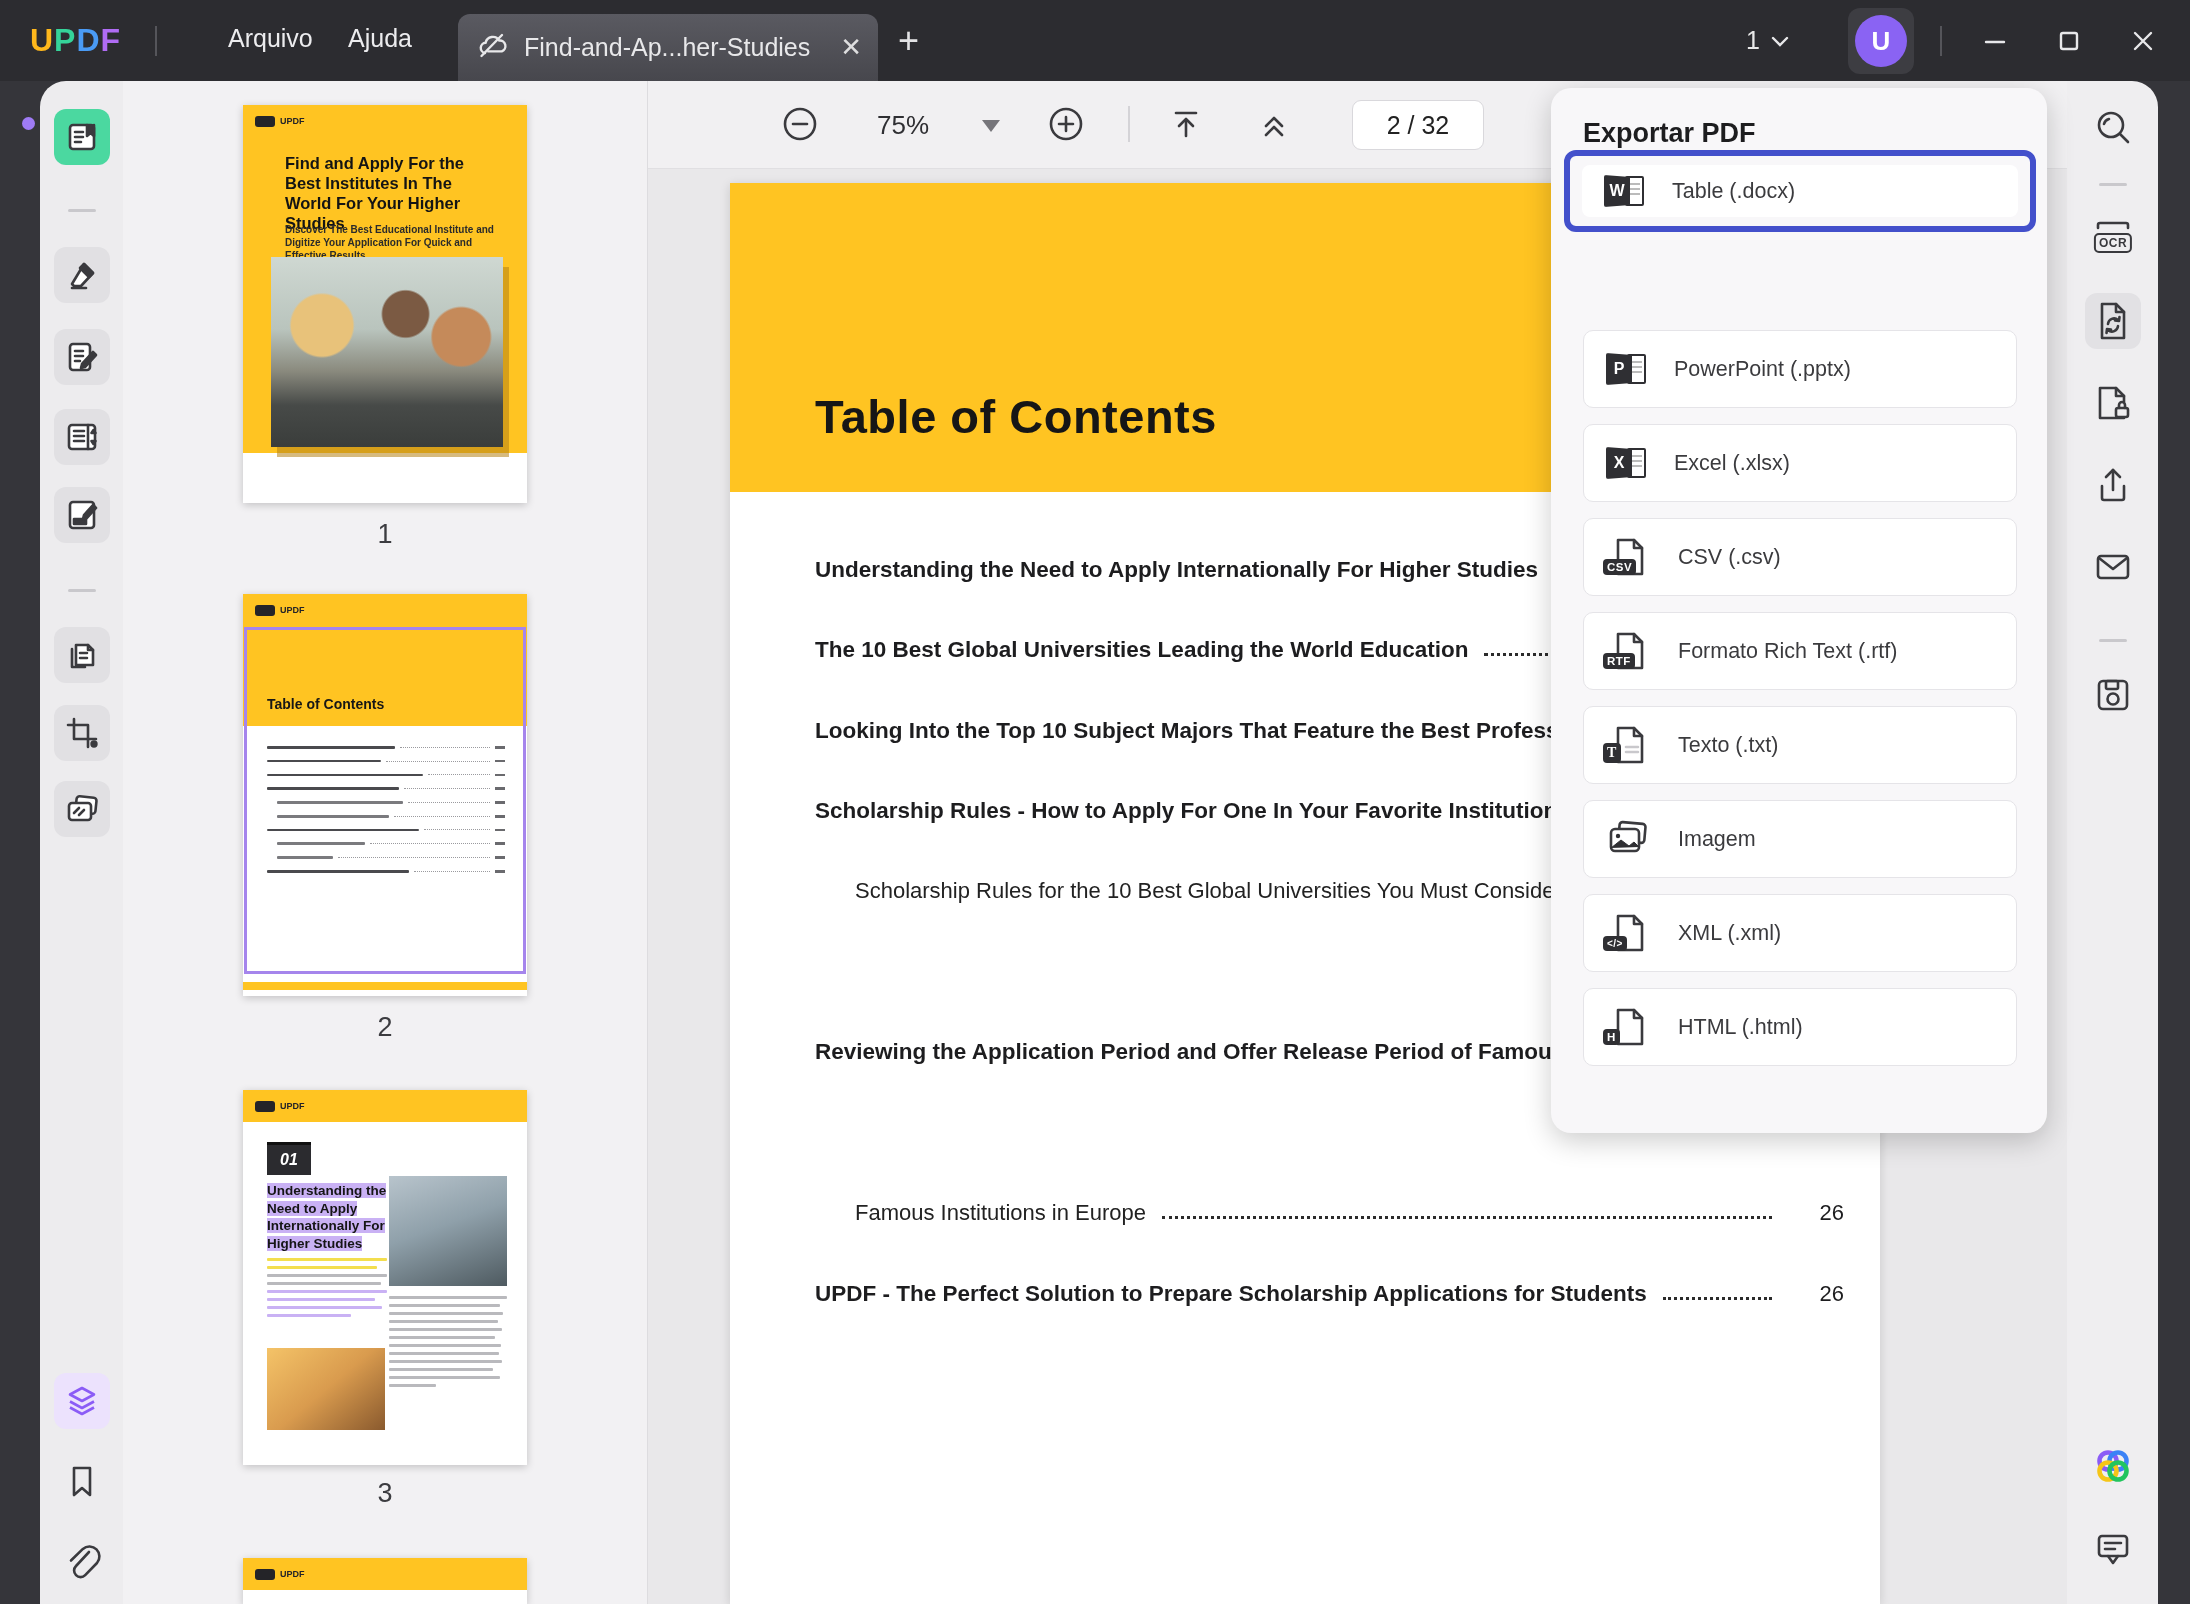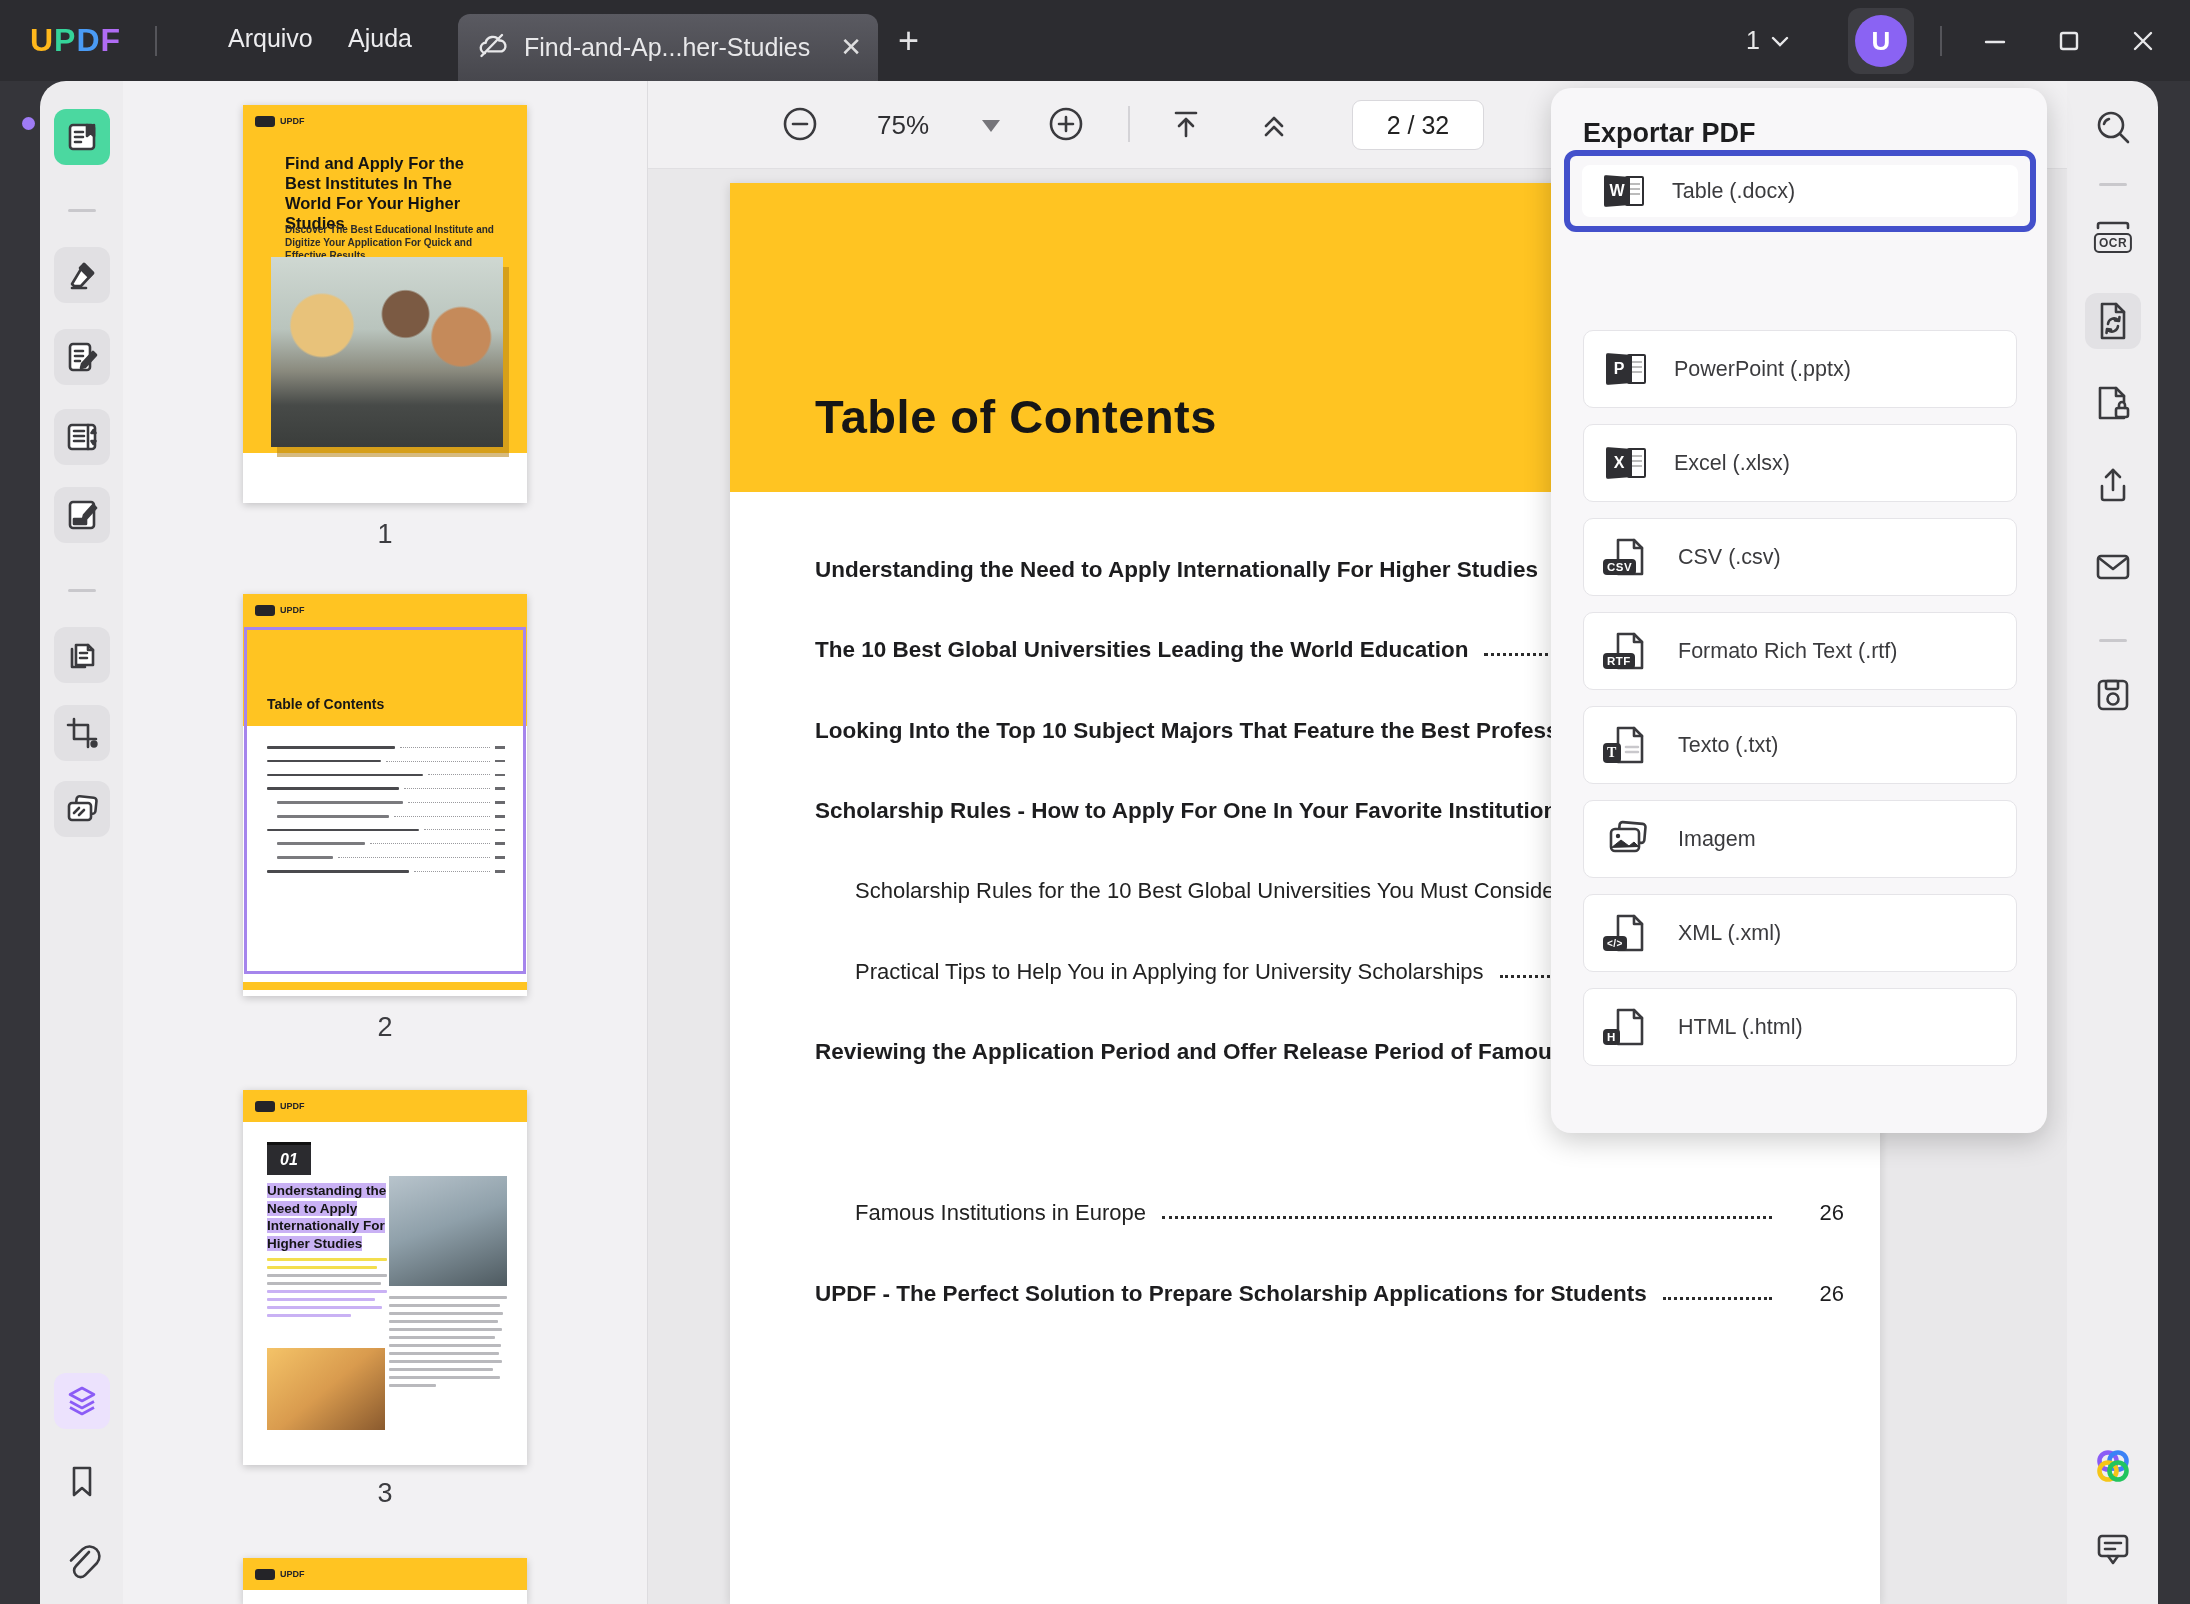--- a/index.html
+++ b/index.html
@@ -428,25 +428,20 @@
     <div class="tocrow" style="top:607px;">
         <span class="lbl">Scholarship Rules - How to Apply For One In Your Favorite Institution</span>
         <span class="lead"></span>
         <span class="num"></span>
       </div>
     <div class="tocrow sub" style="top:687px;">
         <span class="lbl">Scholarship Rules for the 10 Best Global Universities You Must Consider</span>
         <span class="lead"></span>
         <span class="num"></span>
       </div>
-    <div class="tocrow sub" style="top:768px;">
-        <span class="lbl">Practical Tips to Help You in Applying for University Scholarships</span>
-        <span class="lead"></span>
-        <span class="num"></span>
-      </div>
     <div class="tocrow" style="top:848px;">
         <span class="lbl">Reviewing the Application Period and Offer Release Period of Famous Institutions</span>
         <span class="lead"></span>
         <span class="num"></span>
       </div>
     <div class="tocrow sub" style="top:1009px;">
         <span class="lbl">Famous Institutions in Europe</span>
         <span class="lead"></span>
         <span class="num">26</span>
       </div>

